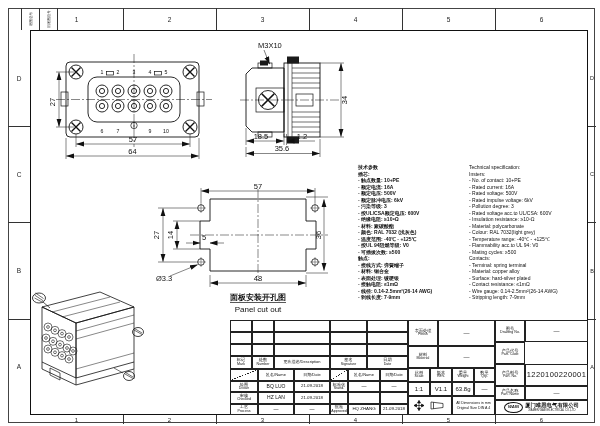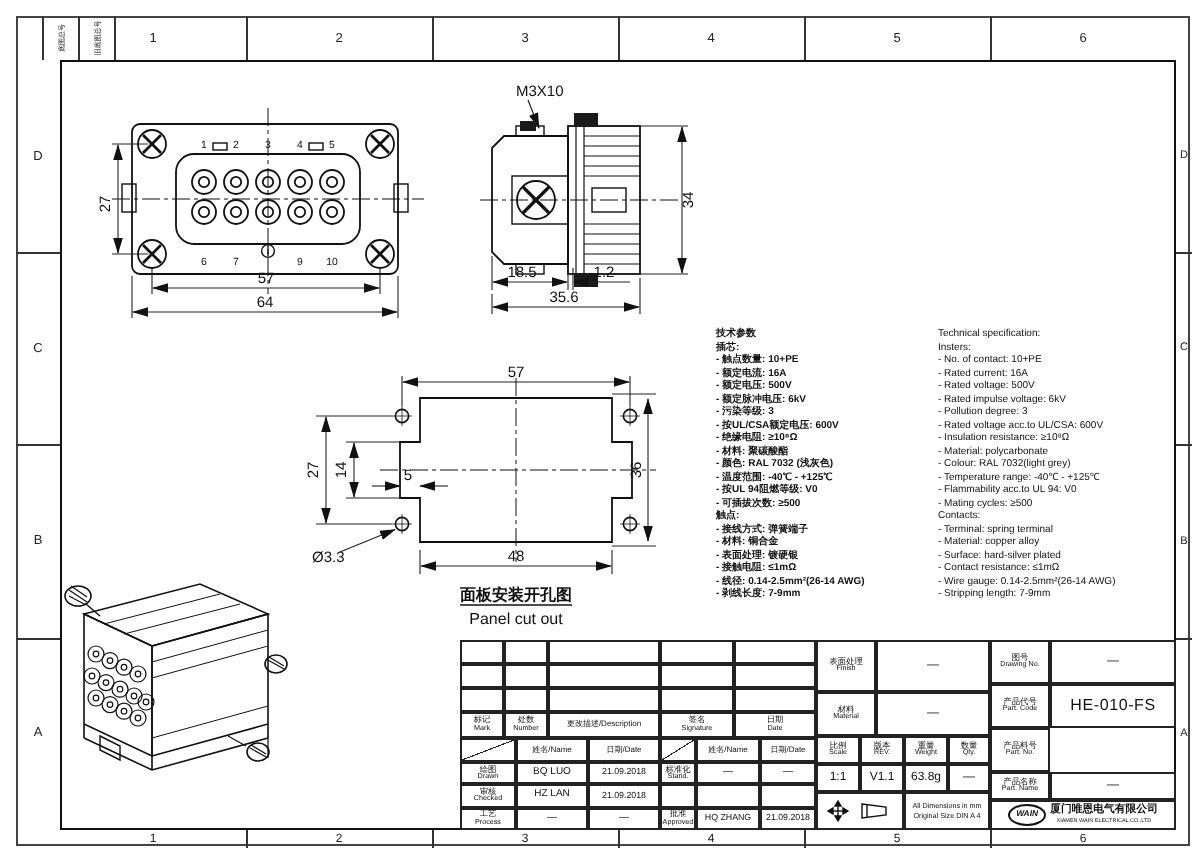--- a/index.html
+++ b/index.html
@@ -495,25 +495,25 @@
 
     <div class="cell" style="left:265px;top:0;width:30px;height:22px">
         <span class="cn">图号</span>
         <span class="en">Drawing No.</span>
       </div>
     <div class="cell val" style="left:295px;top:0;width:63px;height:22px">—</div>
     <div class="cell" style="left:265px;top:22px;width:30px;height:22px">
         <span class="cn">产品代号</span>
         <span class="en">Part. Code</span>
       </div>
-    <div class="cell code" style="left:295px;top:22px;width:63px;height:22px">HE-010-FS</div>
     <div class="cell" style="left:265px;top:44px;width:30px;height:22px">
         <span class="cn">产品料号</span>
         <span class="en">Part. No.</span>
       </div>
+    <div class="cell pno" style="left:295px;top:44px;width:63px;height:22px">1220100220001</div>
     <div class="cell" style="left:265px;top:66px;width:30px;height:14px">
         <span class="cn">产品名称</span>
         <span class="en">Part. Name</span>
       </div>
     <div class="cell val" style="left:295px;top:66px;width:63px;height:14px">—</div>
     <div class="cell company" style="left:265px;top:80px;width:93px;height:15px">
       <span class="logo">WAIN</span>
       <span class="comp-txt">
         <span class="comp-cn">厦门唯恩电气有限公司</span>
         <span class="comp-en">XIAMEN WAIN ELECTRICAL CO.,LTD</span>

